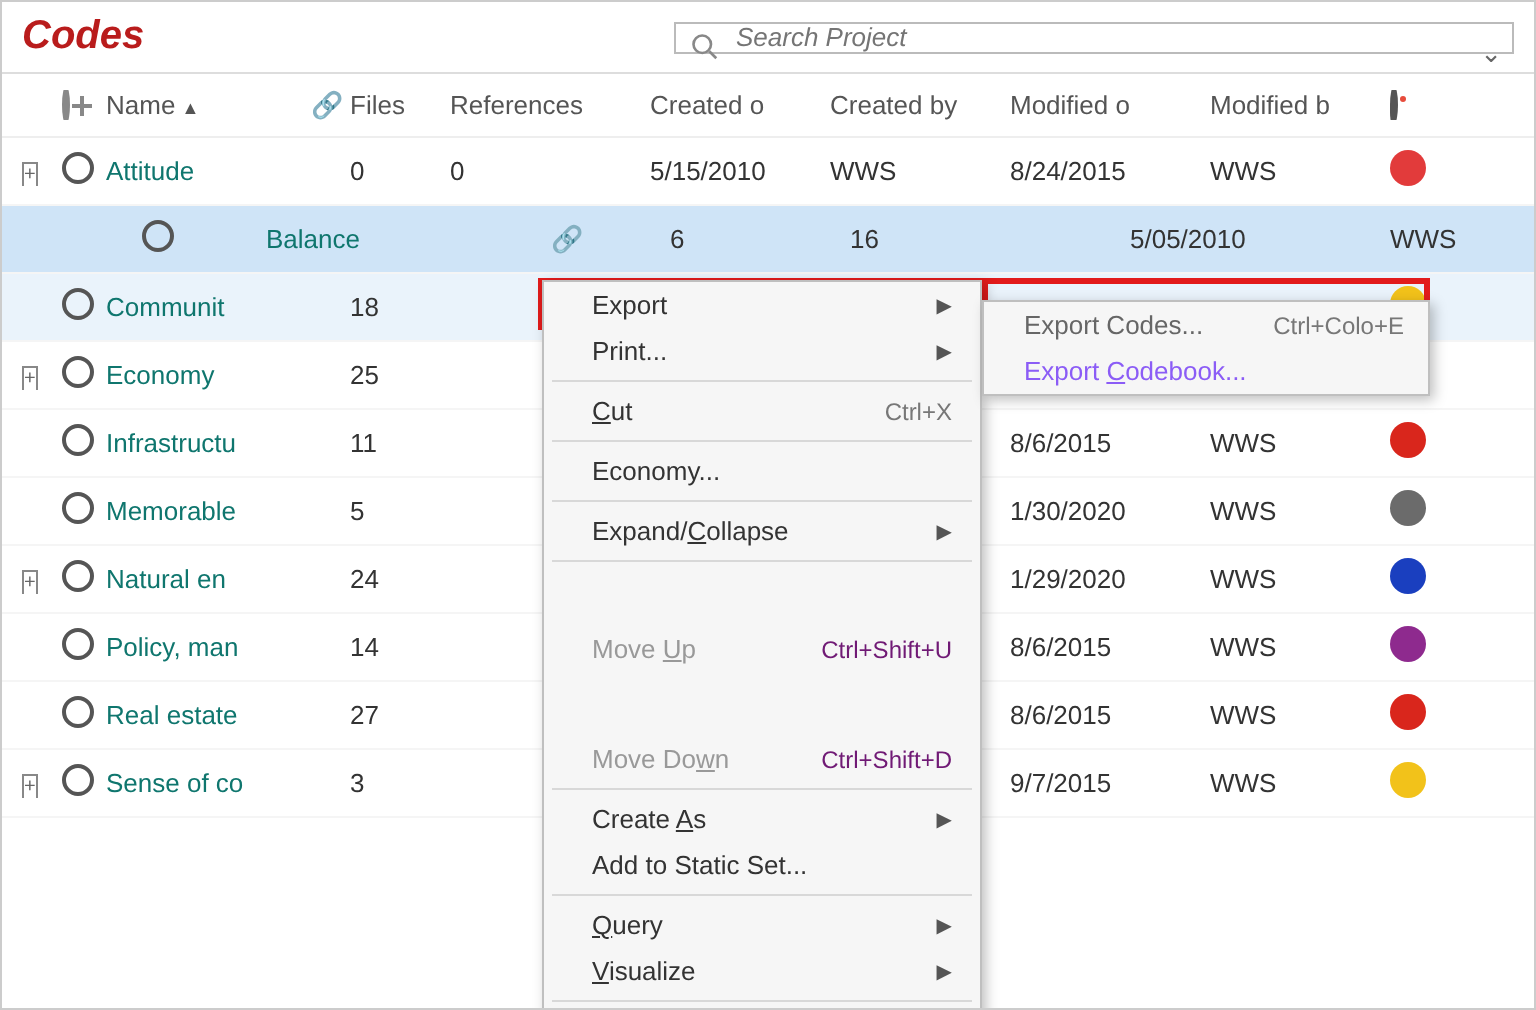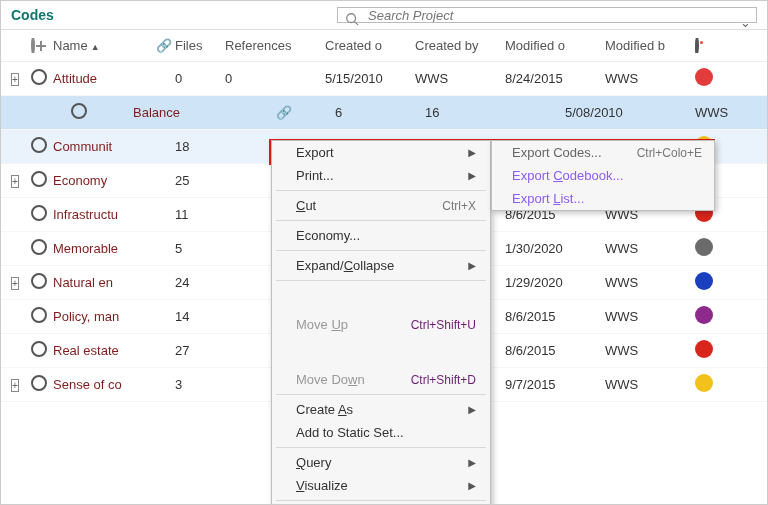--- a/index.html
+++ b/index.html
@@ -15,23 +15,24 @@
     overflow: hidden;
     position: relative;
   }
   .header {
     display: flex;
     align-items: center;
     padding: 6px 10px;
     border-bottom: 1px solid #ddd;
   }
   .title {
-    font-size: 14px;
+    font-size: 20px;
     font-weight: 600;
-    color: #0f766e;
+    color: #b91c1c;
+    font-style: italic;
   }
   .search-wrap {
     margin-left: auto;
     width: 420px;
     position: relative;
   }
   .search-input {
     width: 100%;
     height: 16px;
     border: 1px solid #bbb;
@@ -129,32 +130,32 @@
   .menu-item.disabled .shortcut{ color:#701a75;}
   .menu-sep{ height:1px; background:#d8d8d8; margin:3px 4px;}
   .menu-item u { text-decoration: underline; }
   .menu-highlight {
     position:absolute;
     border:3px solid #e21b1b;
     pointer-events:none;
   }
   .submenu {
     position:absolute;
-    left:490px; top:139px;
+    left:490px; top:149px;
     width:224px;
     background:#f6f6f6;
     border:1px solid #bfbfbf;
     box-shadow: 2px 2px 6px rgba(0,0,0,0.25);
     font-size:13px;
     z-index:10;
   }
   .submenu .menu-item{ padding:4px 12px 4px 20px; color:#8b5cf6;}
   .submenu .menu-item.active{ color:#666;}
   .thead > div, .row > div { overflow:hidden; text-overflow:ellipsis; white-space:nowrap; }
-  .cell-name{ color:#7f1d1d;}
+  .cell-name{ color:#0f766e;}
 </style>
 </head>
 <body>
 
 <div class="header">
   <div class="title">Codes</div>
   <div class="search-wrap">
     <svg class="search-icon" viewBox="0 0 16 16">
         <circle cx="7" cy="7" r="5" fill="none" stroke="currentColor" stroke-width="1.5"></circle>
         <line x1="11" y1="11" x2="15" y2="15" stroke="currentColor" stroke-width="1.5"></line>
@@ -192,21 +193,21 @@
       <div>WWS</div>
       <div><span class="color-dot" style="background:#e23b3b"></span></div>
     </div>
     <div class="row sel">
       <div></div>
       <div><span class="node-circle"></span></div>
       <div class="cell-name">Balance</div>
       <div class="link-icon">🔗</div>
       <div>6</div>
       <div>16</div>
-      <div>5/08/2010</div>
+      <div>5/05/2010</div>
       <div>WWS</div>
       <div>1/30/2020</div>
       <div>WWS</div>
       <div><span class="color-dot" style="background:#1fb6d1"></span></div>
     </div>
     <div class="row hover">
       <div></div>
       <div><span class="node-circle"></span></div>
       <div class="cell-name">Communit</div>
       <div class="link-icon"></div>
@@ -369,19 +370,16 @@
 </div>
 
 <div class="submenu">
   <div class="menu-item active">
       <span>Export Codes...</span>
       <span class="shortcut">Ctrl+Colo+E</span>
     </div>
   <div class="menu-item">
       <span>Export <u>C</u>odebook...</span>
     </div>
-  <div class="menu-item">
-      <span>Export <u>L</u>ist...</span>
-    </div>
 </div>
 
 <div class="menu-highlight" style="left:268px;top:138px;width:222px;height:26px;"></div>
 <div class="menu-highlight" style="left:490px;top:138px;width:224px;height:26px;"></div>
 
 </body></html>

